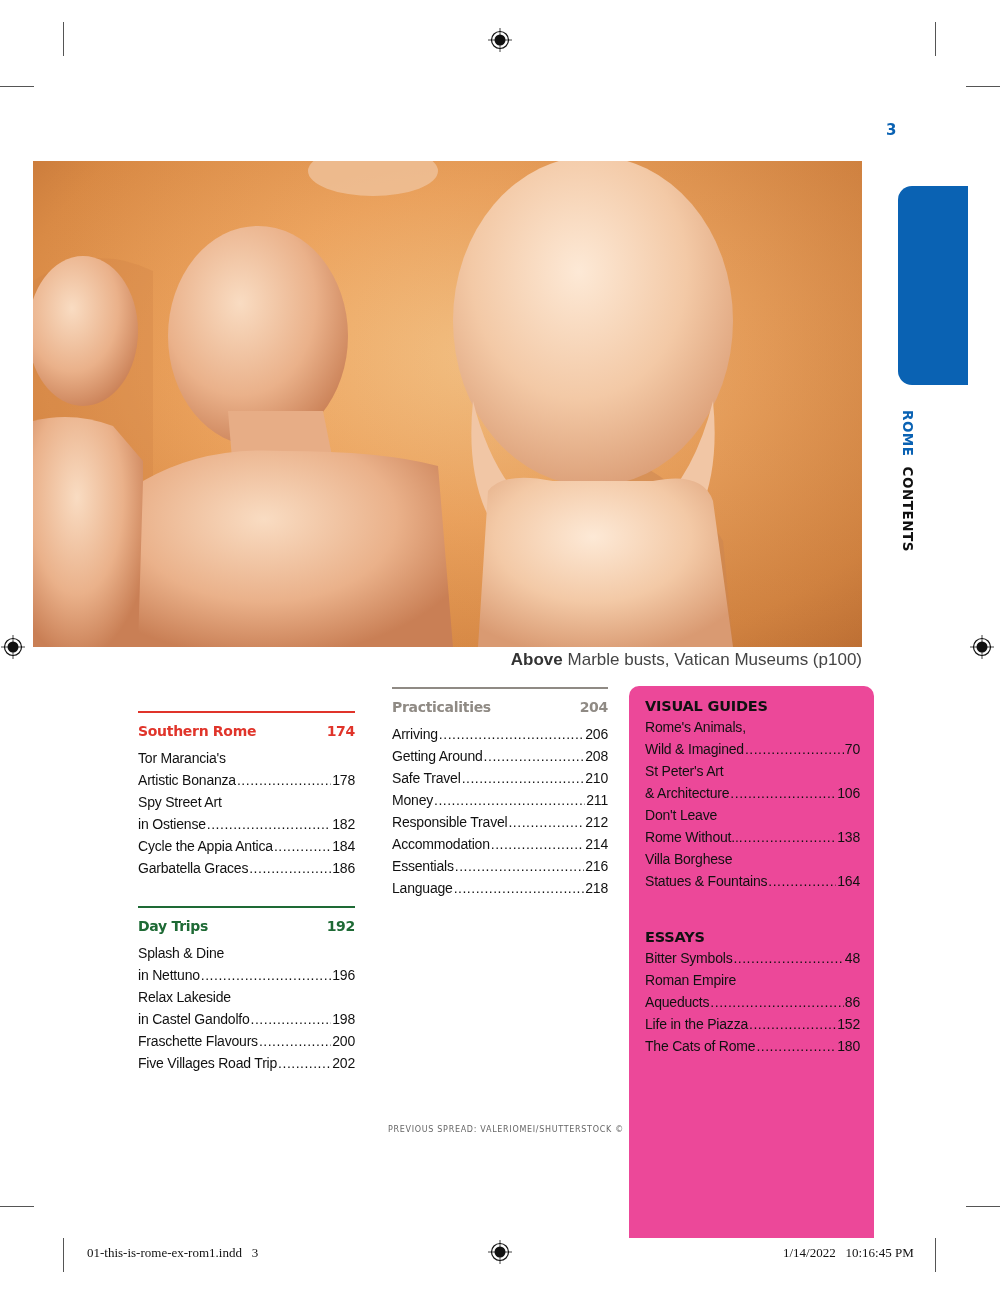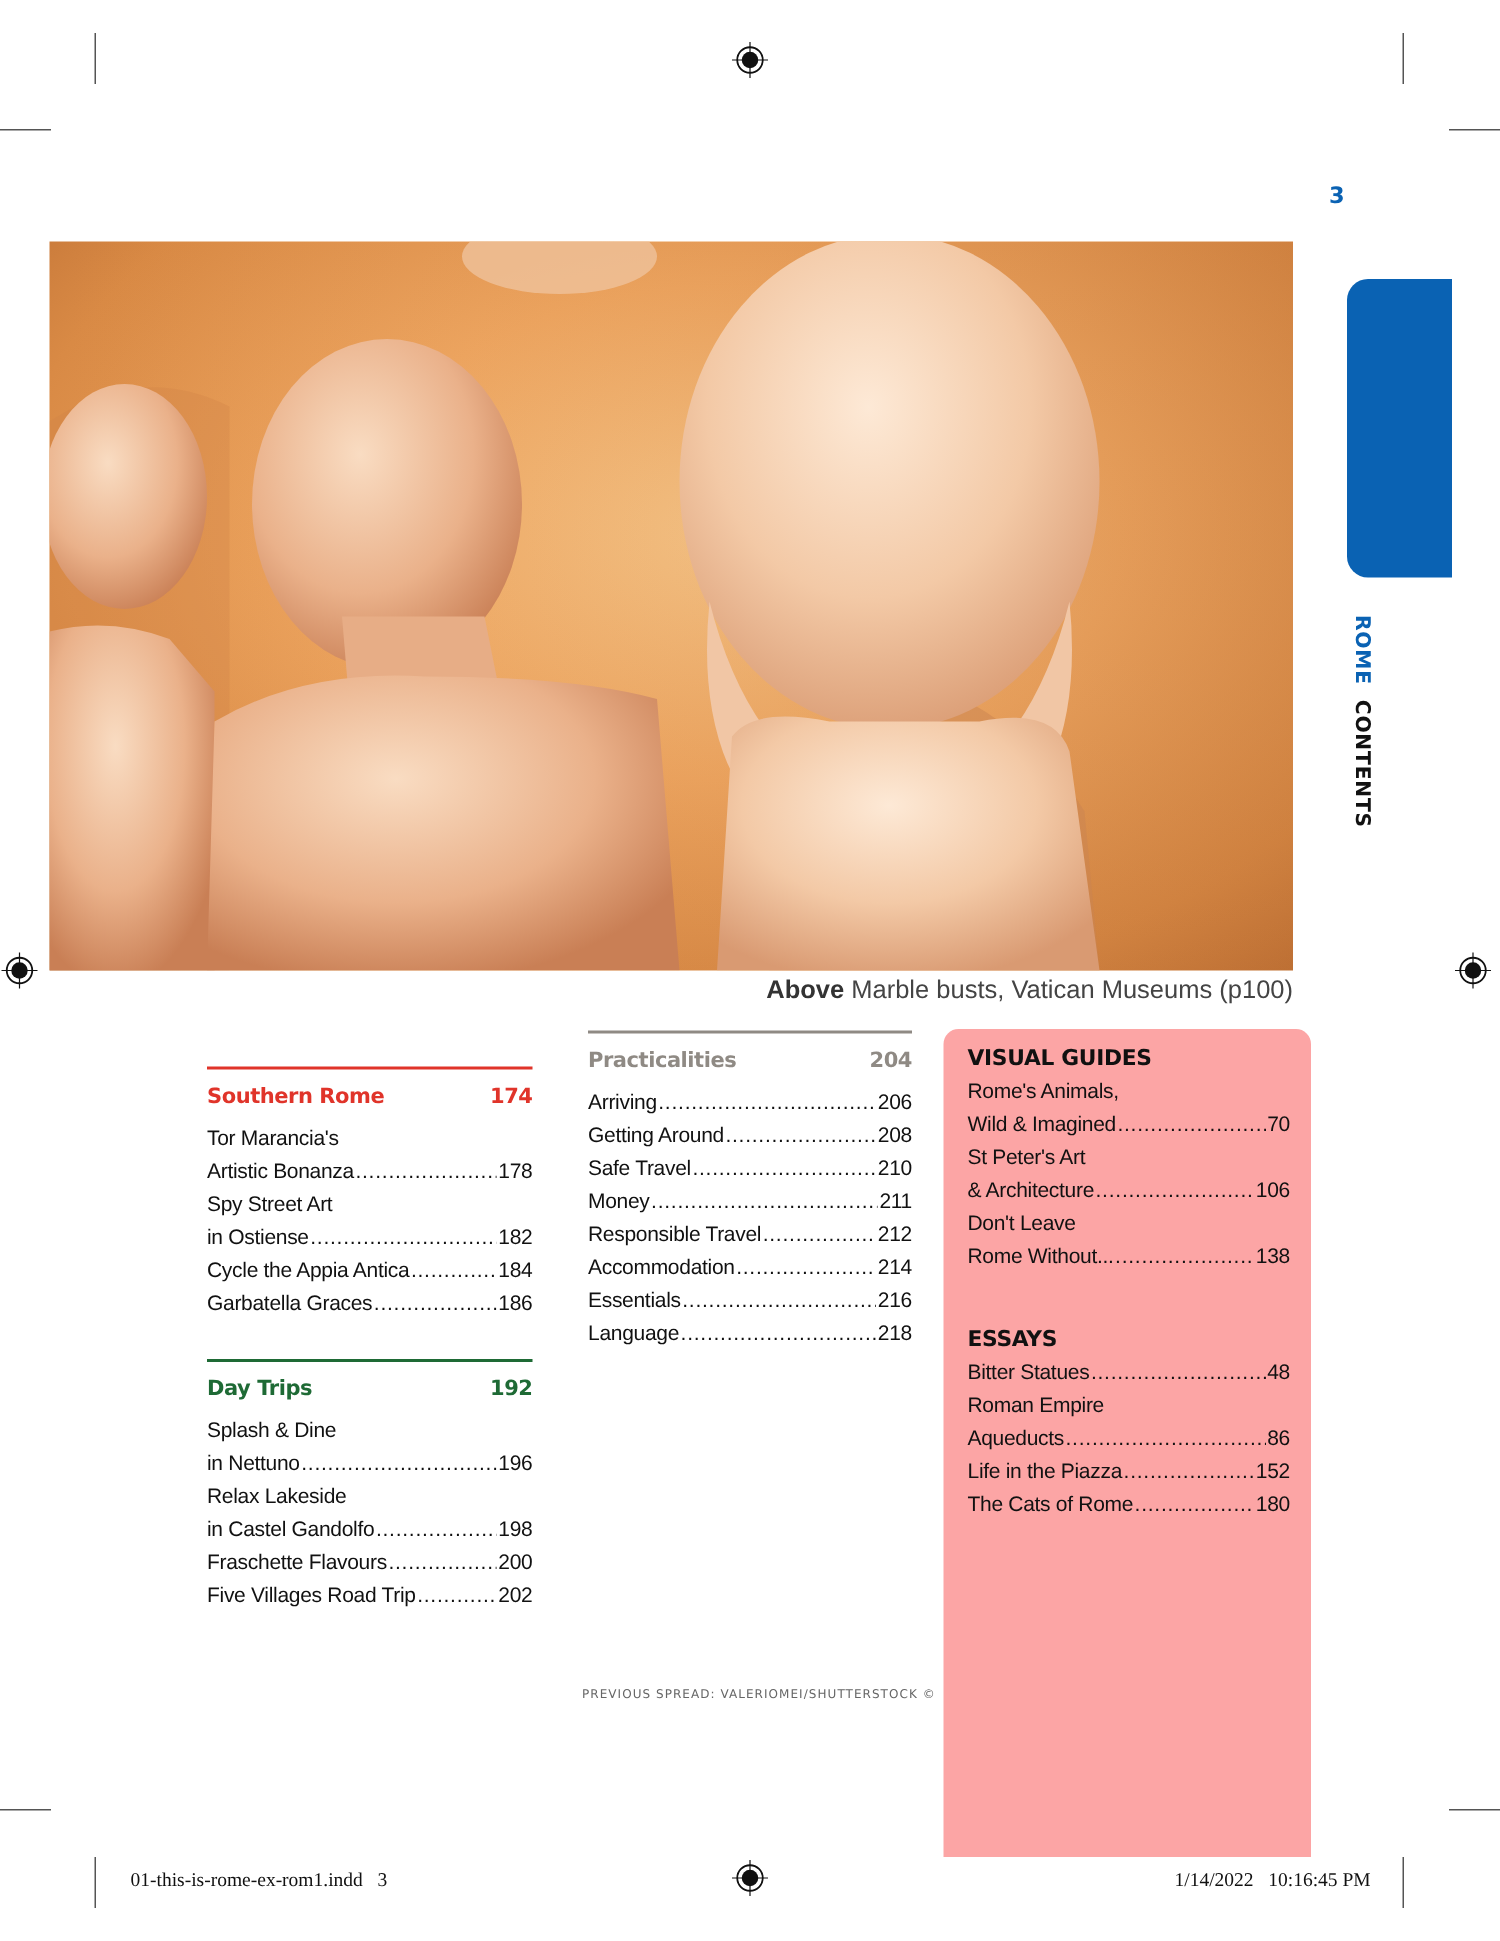--- a/index.html
+++ b/index.html
@@ -39,21 +39,21 @@
     .col-2 { left: 392px; top: 687px; width: 216px; }
     .sec-rule { height: 2px; width: 100%; }
     .sec-head { display: flex; justify-content: space-between; font-family: "DejaVu Sans", sans-serif; font-weight: 700; font-size: 14px; margin-top: 10px; margin-bottom: 8px; letter-spacing: -0.3px; }
     .entry { font-size: 14px; line-height: 22px; color: #111; letter-spacing: -0.2px; }
     .entry-row { display: flex; align-items: baseline; }
     .entry-row .t { white-space: nowrap; }
     .entry-row .dots { flex: 1; overflow: hidden; white-space: nowrap; margin: 0 1px; }
     .entry-row .dots::before { content: "...................................................................................................."; letter-spacing: 0.5px; }
     .entry-row .p { white-space: nowrap; }
 
-    .panel { position: absolute; left: 629px; top: 686px; width: 245px; height: 552px; background: #fca5a5; border-radius: 10px 10px 0 0; padding: 12px 14px 12px 16px; }
+    .panel { position: absolute; left: 629px; top: 686px; width: 245px; height: 552px; background: #ec4899; border-radius: 10px 10px 0 0; padding: 12px 14px 12px 16px; }
     .panel-head { font-family: "DejaVu Sans", sans-serif; font-weight: 700; font-size: 14.5px; color: #111; margin-bottom: 2px; letter-spacing: -0.2px; }
 
     .credit { position: absolute; left: 388px; top: 1125px; font-size: 8px; color: #666; letter-spacing: 0.7px; font-family: "DejaVu Sans", sans-serif; }
 
     .slug { position: absolute; top: 1245px; font-family: "Liberation Serif", serif; font-size: 13px; color: #111; }
     .slug-left { left: 87px; }
     .slug-right { left: 783px; }
   </style>
 </head>
 <body>
@@ -312,27 +312,35 @@
         </div>
     </div>
     <div class="entry">
       <div>Don't Leave</div>
       <div class="entry-row">
           <span class="t">Rome Without...</span>
           <span class="dots"></span>
           <span class="p">138</span>
         </div>
     </div>
+    <div class="entry">
+      <div>Villa Borghese</div>
+      <div class="entry-row">
+          <span class="t">Statues &amp; Fountains</span>
+          <span class="dots"></span>
+          <span class="p">164</span>
+        </div>
+    </div>
   </div>
 
   <div style="margin-top:37px;">
     <div class="panel-head">ESSAYS</div>
     <div class="entry">
       <div class="entry-row">
-          <span class="t">Bitter Statues</span>
+          <span class="t">Bitter Symbols</span>
           <span class="dots"></span>
           <span class="p">48</span>
         </div>
     </div>
     <div class="entry">
       <div>Roman Empire</div>
       <div class="entry-row">
           <span class="t">Aqueducts</span>
           <span class="dots"></span>
           <span class="p">86</span>

